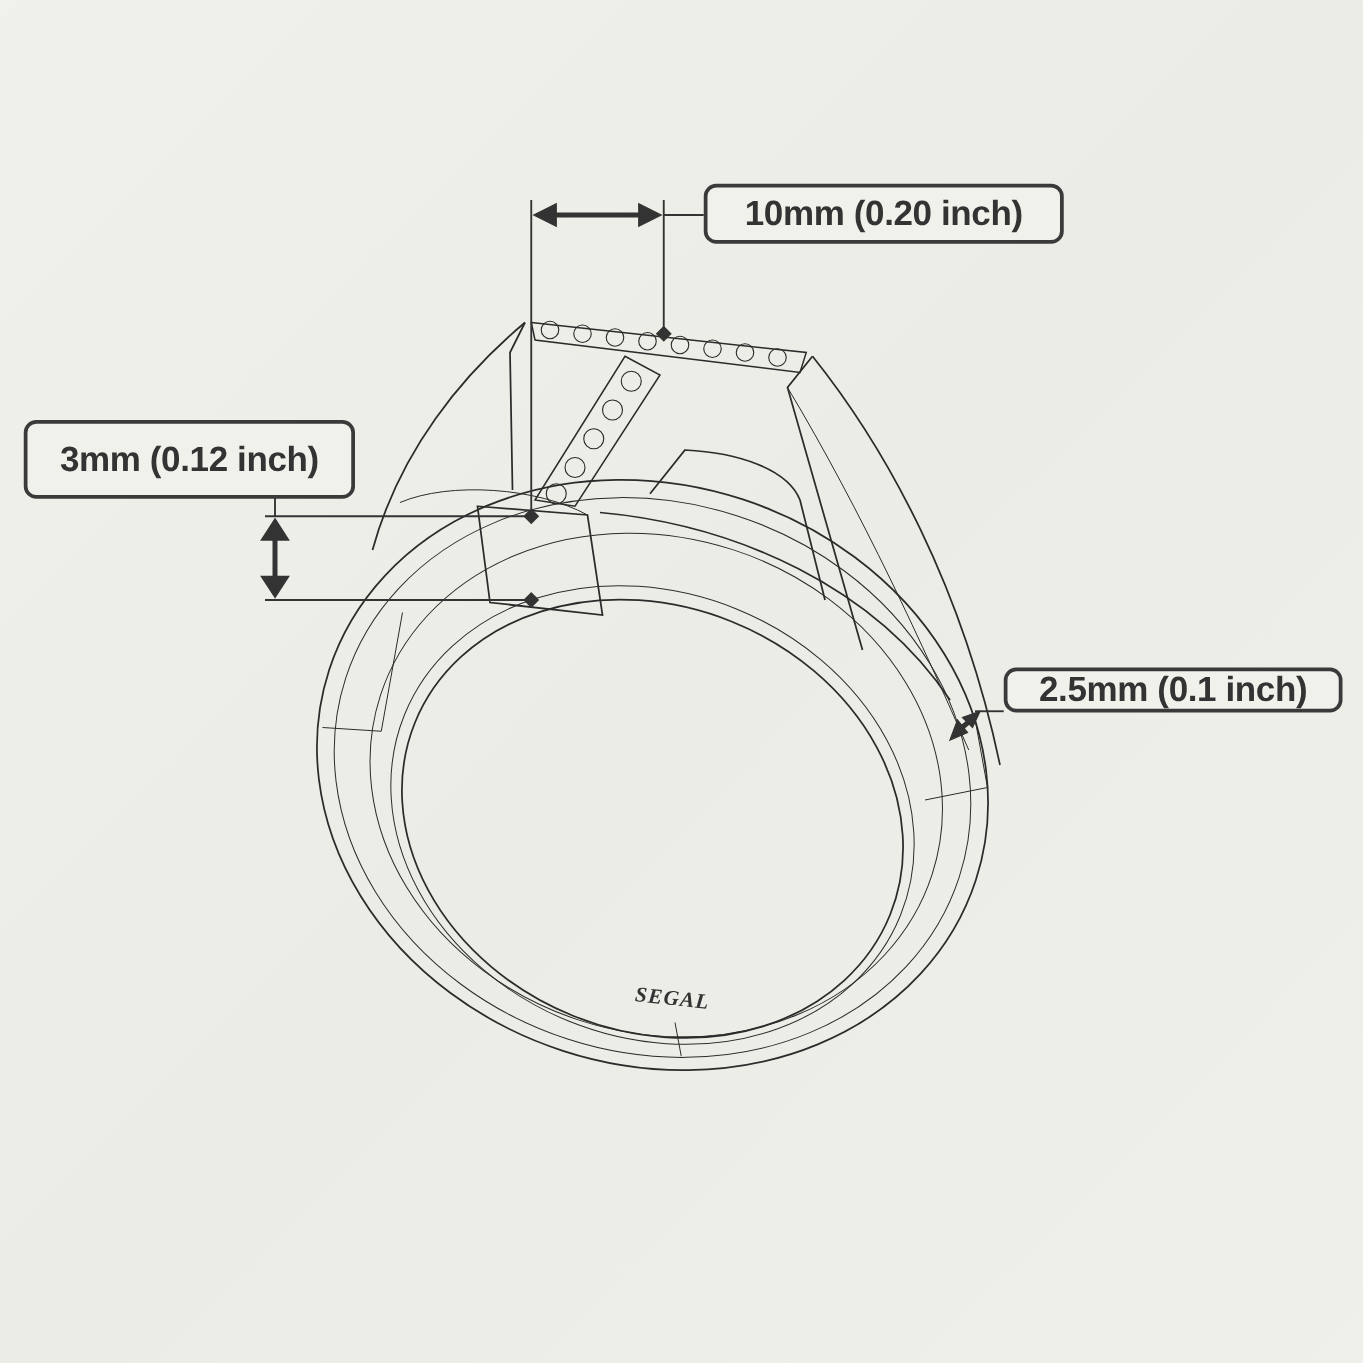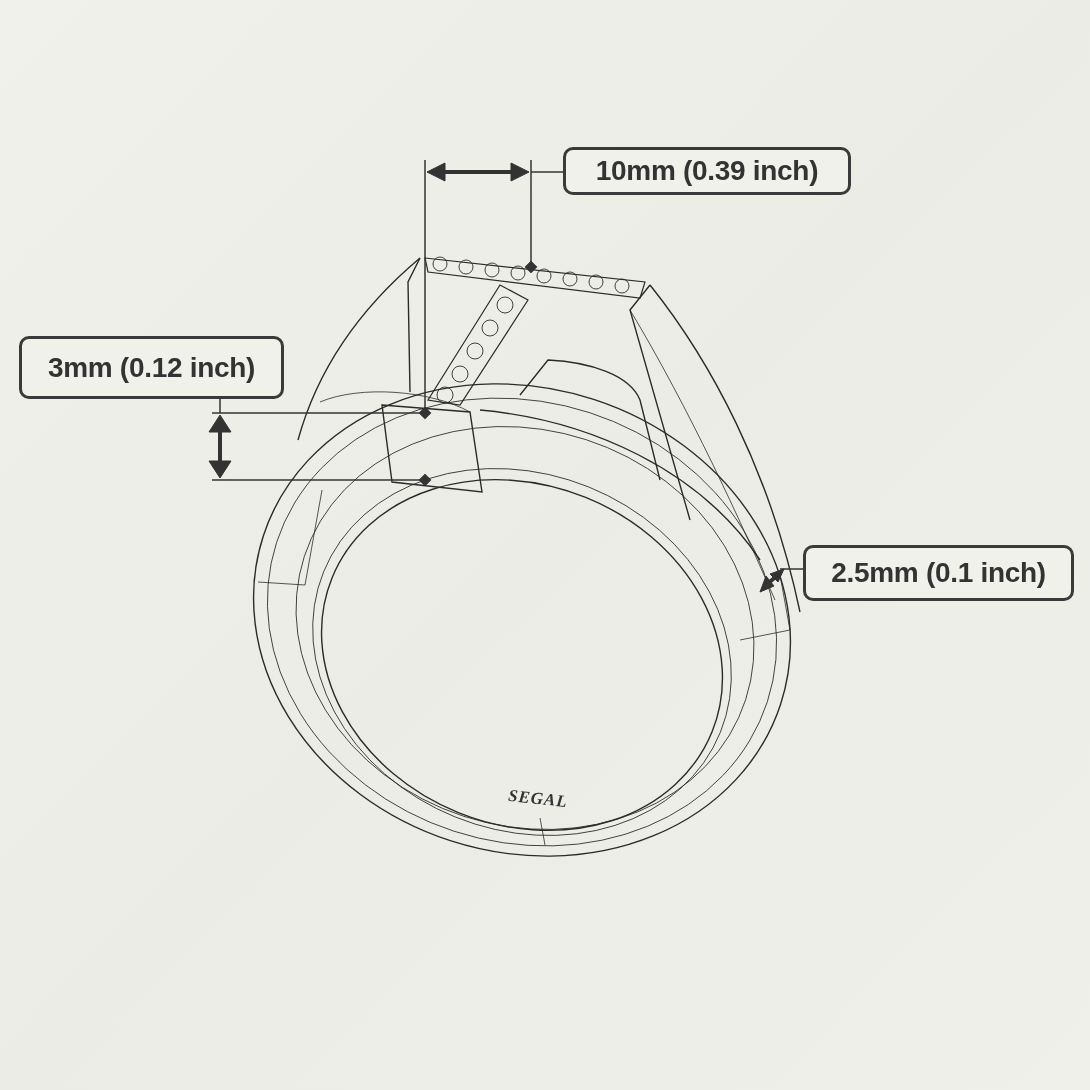--- a/index.html
+++ b/index.html
@@ -18,21 +18,21 @@
     background: #f1f1ec;
     color: #333;
     font-size: 28px;
     font-weight: bold;
     display: flex; align-items: center; justify-content: center;
     white-space: nowrap;
     letter-spacing: -0.3px;
   }
   #lbl-width { left: 563px; top: 147px; width: 288px; height: 48px; }
   #lbl-height { left: 19px; top: 336px; width: 265px; height: 63px; }
-  #lbl-thick { left: 803px; top: 545px; width: 271px; height: 56px; }
+  #lbl-thick { left: 803px; top: 534px; width: 271px; height: 36px; }
   .engrave {
     position: absolute; left: 508px; top: 789px;
     font-family: "Liberation Serif", serif; font-style: italic; font-weight: bold;
     font-size: 17px; color: #333; letter-spacing: 1px;
     transform: rotate(6deg);
   }
 </style>
 </head>
 <body>
 
@@ -106,17 +106,17 @@
     </g>
 
     <g stroke="#333" fill="#333">
       <line x1="780" y1="569" x2="803" y2="569" stroke-width="1.5"></line>
       <line x1="766" y1="585" x2="778" y2="575" stroke-width="4"></line>
       <polygon points="760,592 766,576 774,586"></polygon>
       <polygon points="784,569 770,574 778,582"></polygon>
     </g>
   </svg>
 
-  <div class="label" id="lbl-width">10mm (0.39 inch)</div>
+  <div class="label" id="lbl-width">10mm (0.20 inch)</div>
   <div class="label" id="lbl-height">3mm (0.12 inch)</div>
   <div class="label" id="lbl-thick">2.5mm (0.1 inch)</div>
   <div class="engrave">SEGAL</div>
 </div>
 
 </body></html>

